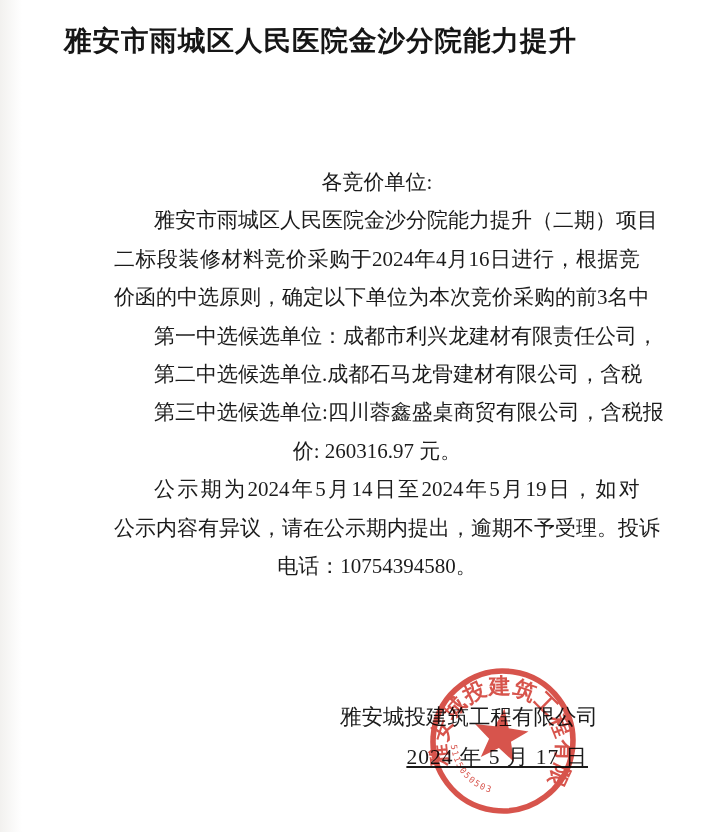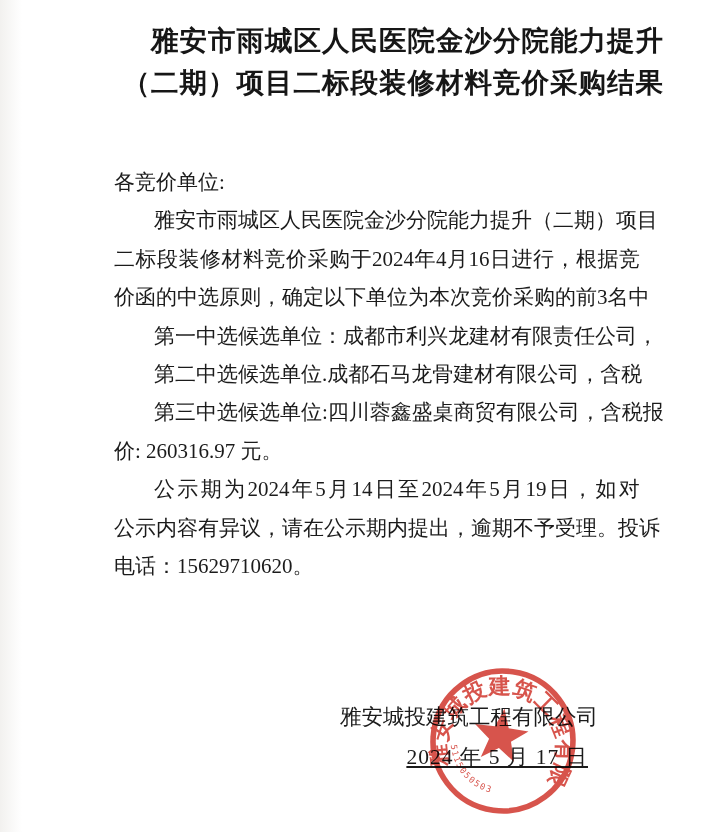--- a/index.html
+++ b/index.html
@@ -12,30 +12,31 @@
     font-family:"Liberation Serif","DejaVu Serif",serif;
     color:#1b1b1b;
   }
   
   .scan-edge{
     position:absolute;left:0;top:0;width:22px;height:832px;
     background:linear-gradient(90deg,#f2f1ef,#ffffff);
   }
   .title{
     position:absolute;top:20px;left:64px;width:600px;
-    text-align:right;
+    text-align:left;
     font-family:"Liberation Sans","DejaVu Sans",sans-serif;
     font-weight:700;
     font-size:27.5px;line-height:42px;
     color:#161616;
     letter-spacing:1px;
   }
   .body-col{
     position:absolute;top:163px;left:114px;width:526px;
     font-size:21px;
+    text-align:center;
   }
   .ln{
     height:38.4px;line-height:38.4px;
     white-space:nowrap;
   }
   .ln.fill{
     display:flex;justify-content:space-between;align-items:center;
     white-space:normal;
   }
   .ln.fill span{display:inline-block;}
@@ -56,21 +57,20 @@
   .seal svg{width:100%;height:100%;}
 </style>
 </head>
 <body>
 
 <div class="page">
   <div class="scan-edge"></div>
 
   <div class="title">
     <div>雅安市雨城区人民医院金沙分院能力提升</div>
-    <div>（二期）项目二标段装修材料竞价采购结果</div>
   </div>
 
   <div class="body-col" id="body-col">
       <div class="ln">各竞价单位:</div>
       <div class="ln fill indent">
         <span>雅</span>
         <span>安</span>
         <span>市</span>
         <span>雨</span>
         <span>城</span>
@@ -271,21 +271,21 @@
         <span>逾</span>
         <span>期</span>
         <span>不</span>
         <span>予</span>
         <span>受</span>
         <span>理</span>
         <span>。</span>
         <span>投</span>
         <span>诉</span>
       </div>
-      <div class="ln">电话：15629710620。</div>
+      <div class="ln">电话：10754394580。</div>
     </div>
 
   <div class="signature">
     <div>雅安城投建筑工程有限公司</div>
     <div class="date">2024 年 5 月 17 日</div>
   </div>
 
   <div class="seal">
     <svg viewBox="0 0 150 150" xmlns="http://www.w3.org/2000/svg">
       <g transform="rotate(8 75 75)" fill="none">

